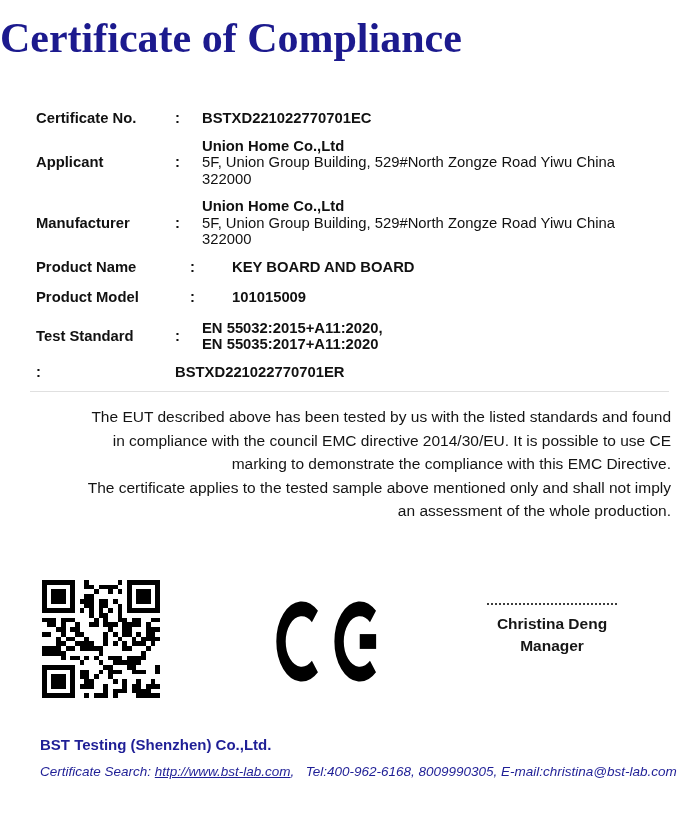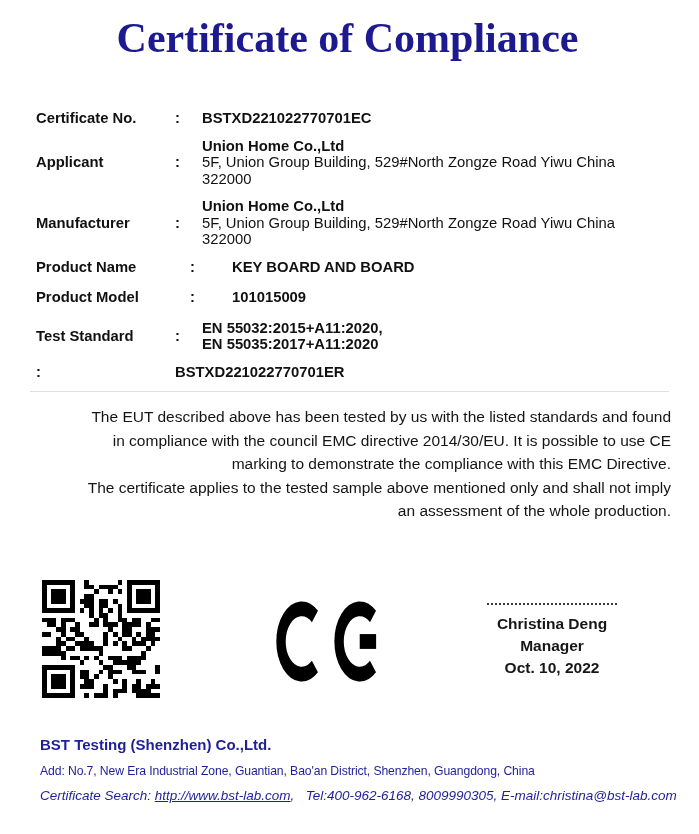--- a/index.html
+++ b/index.html
@@ -12,21 +12,20 @@
   body{
     width:699px;height:834px;
     font-family:"Liberation Sans",sans-serif;
     color:var(--text);
     overflow:hidden;
   }
   .page{position:relative;width:699px;height:834px;background:#fff;}
 
   .title{
     margin:14px 4px 0 0;
-    text-align:center;
     font-family:"Liberation Serif","DejaVu Serif",serif;
     font-weight:bold;
     font-size:42px;
     line-height:48px;
     color:var(--navy);
   }
 
   .fields{margin:48px 0 0 36px;}
   .frow{
     display:grid;
@@ -467,23 +466,21 @@
           <path d="M 155.0 16.7 A 33 33 0 1 0 155.0 67.3"></path>
           <path d="M 133.8 42 H 160"></path>
         </g>
       </svg>
     </div>
 
     <div class="sig">
       <div class="dots"></div>
       <div>Christina Deng</div>
       <div>Manager</div>
-      <div>Oct. 10, 2022</div>
     </div>
   </div>
 
   <div class="cert-footer">
     <div class="company">BST Testing (Shenzhen) Co.,Ltd.</div>
-    <div class="addr-line">Add: No.7, New Era Industrial Zone, Guantian, Bao'an District, Shenzhen, Guangdong, China</div>
     <div class="search-line"><span>Certificate Search: </span><a href="#">http://www.bst-lab.com</a><span>,</span><span style="white-space:pre">   Tel:400-962-6168, 8009990305, E-mail:christina@bst-lab.com</span></div>
   </div>
 
 </div>
 
 </body></html>

